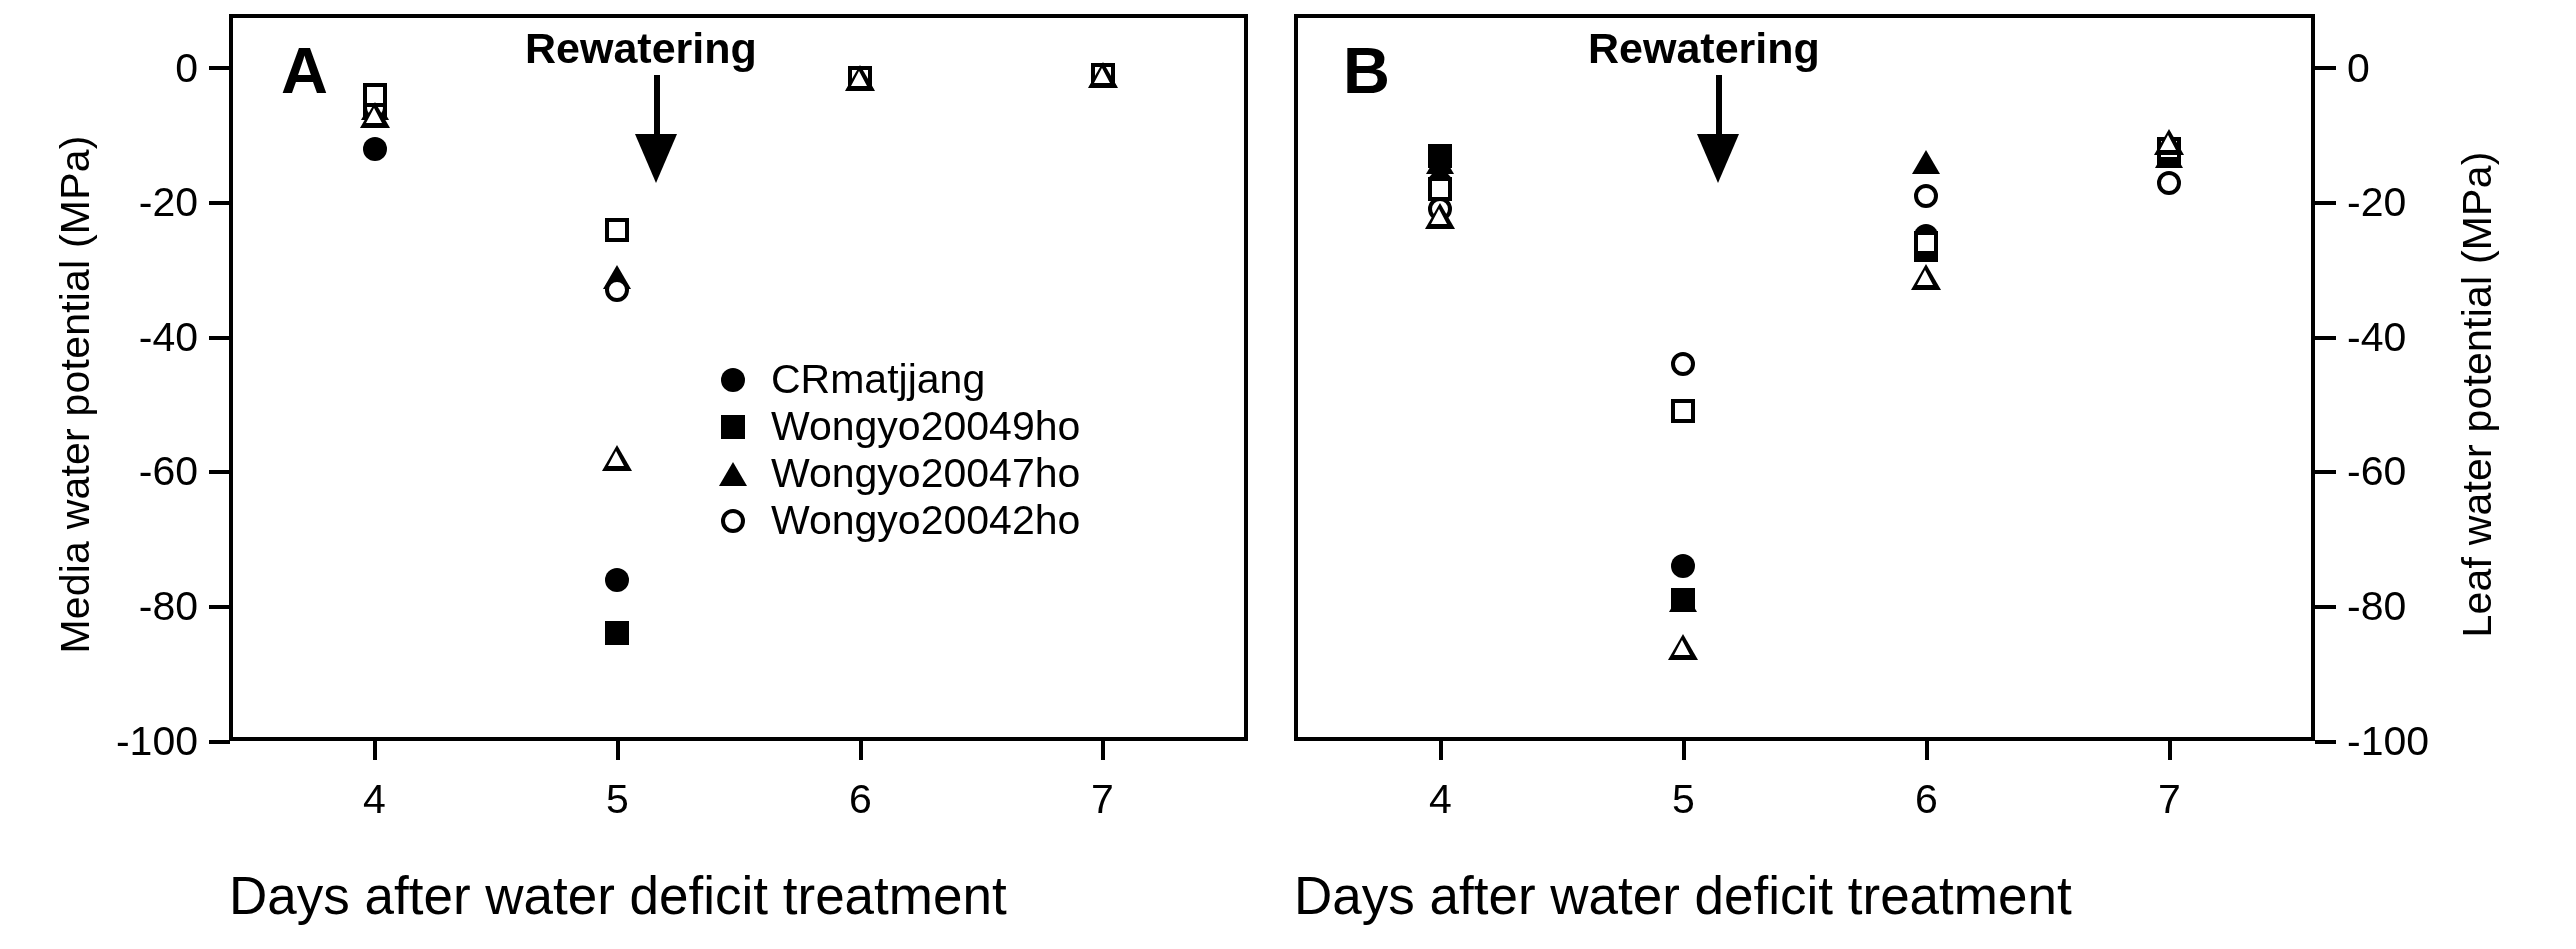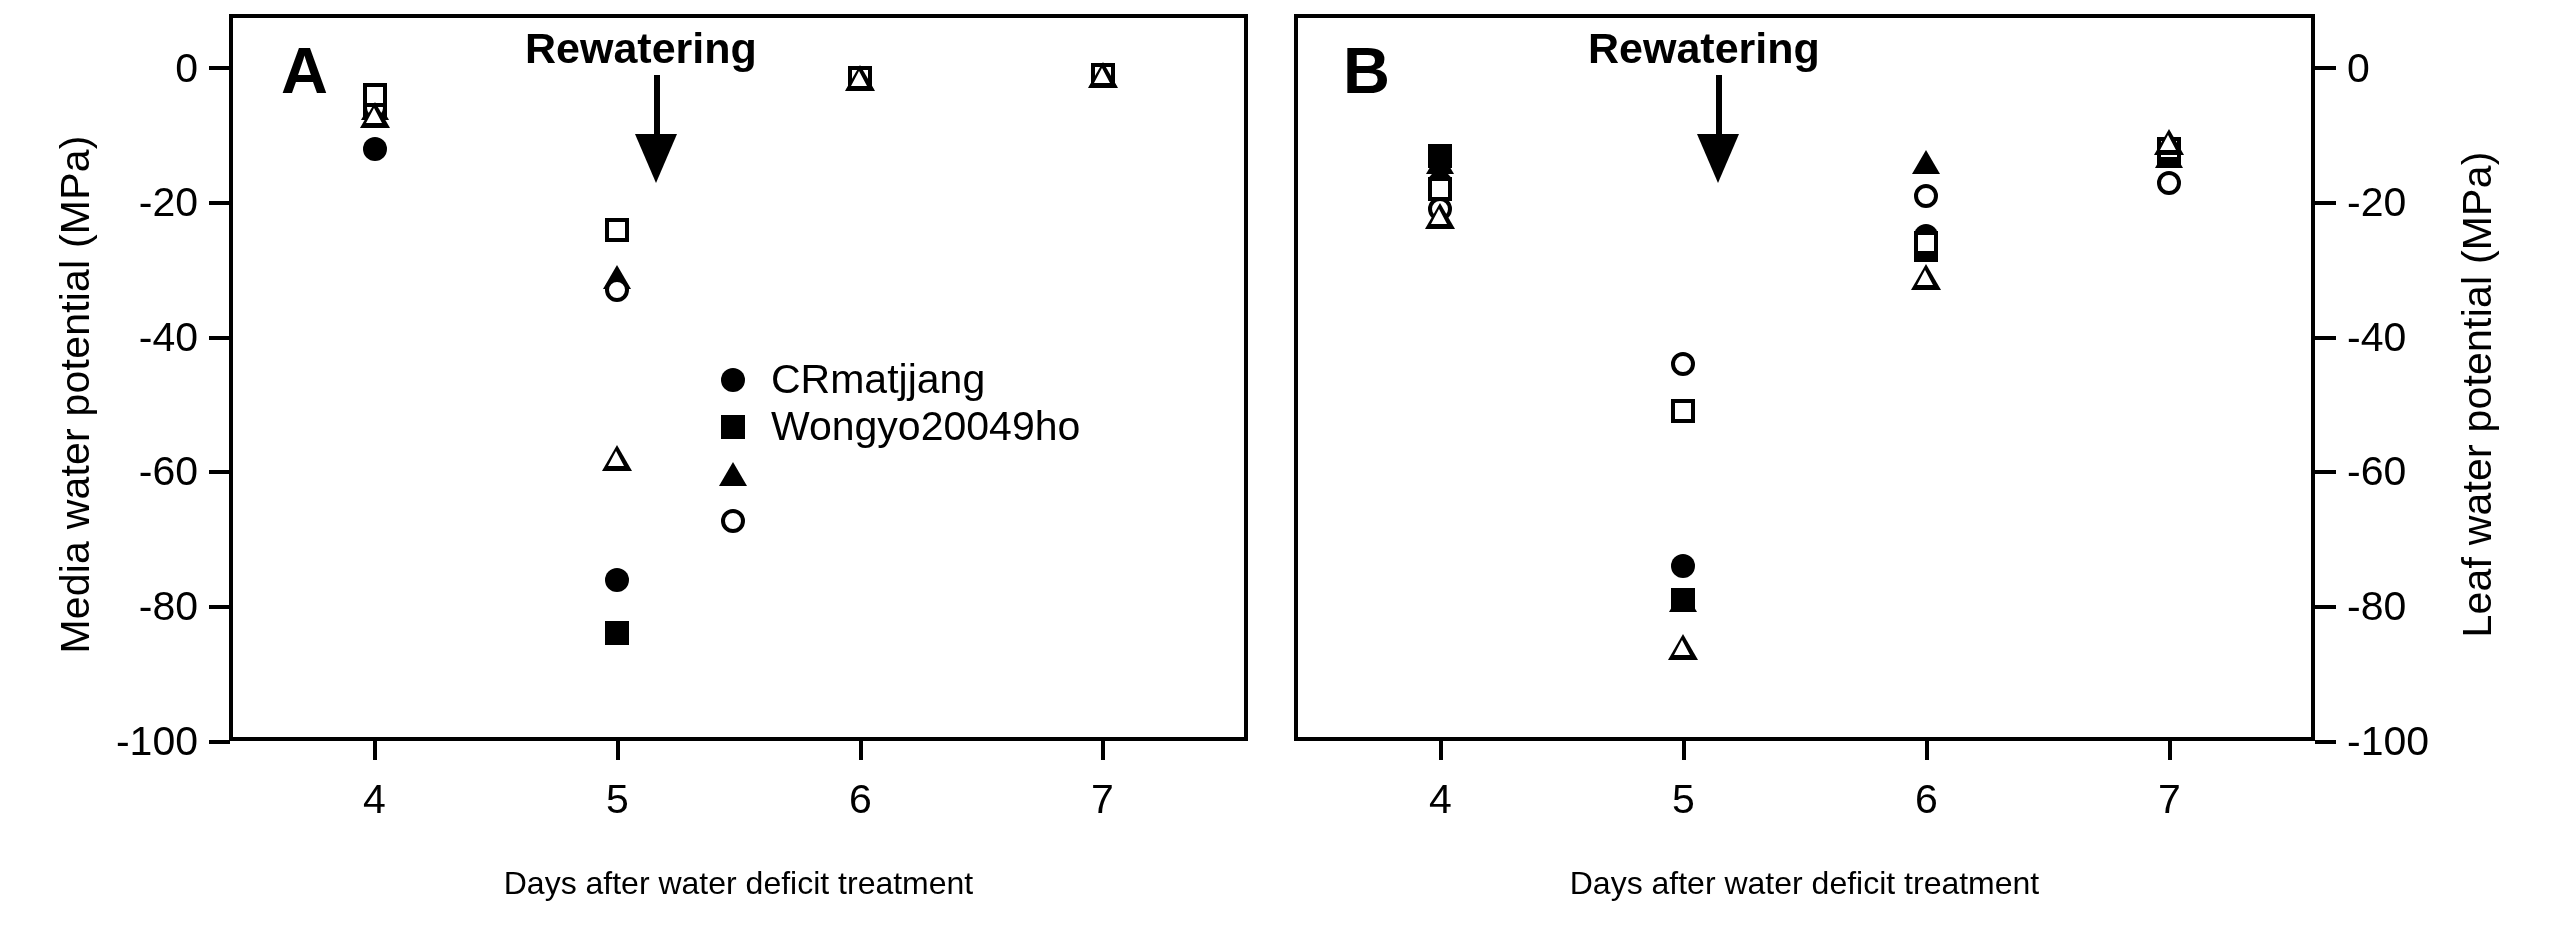--- a/index.html
+++ b/index.html
@@ -19,23 +19,23 @@
   .ylabel.left{
     left:-201px; top:371px; width:553px; text-align:center;
     transform:rotate(-90deg);
   }
   .ylabel.right{
     left:2201px; top:371px; width:553px; text-align:center;
     transform:rotate(-90deg);
   }
   .xlabel{
     position:absolute;
-    font-size:32px;
-    white-space:nowrap;
-    text-align:center;
+    font-size:53px;
+    white-space:nowrap;
+    text-align:left;
   }
 
   
   .panel{
     position:absolute;
     top:14.2px;
     height:727px;
     border:4px solid #000;
     box-sizing:border-box;
     background:#fff;
@@ -268,25 +268,27 @@
       <div class="legend-row">
         <div class="legend-sym">
           <div class="mk square-filled"></div>
         </div>
         <div class="legend-label">Wongyo20049ho</div>
       </div>
       <div class="legend-row">
         <div class="legend-sym">
           <div class="mk tri-filled"></div>
         </div>
+        <div class="legend-label">Wongyo20047ho</div>
       </div>
       <div class="legend-row">
         <div class="legend-sym">
           <div class="mk circle-open"></div>
         </div>
+        <div class="legend-label">Wongyo20042ho</div>
       </div>
     </div>
 
   <div class="xlabel" style="left:229px;top:865px;width:1019px;">Days after water deficit treatment</div>
   <div class="xlabel" style="left:1294px;top:865px;width:1021px;">Days after water deficit treatment</div>
 
 </div>
 
 
 </body></html>

